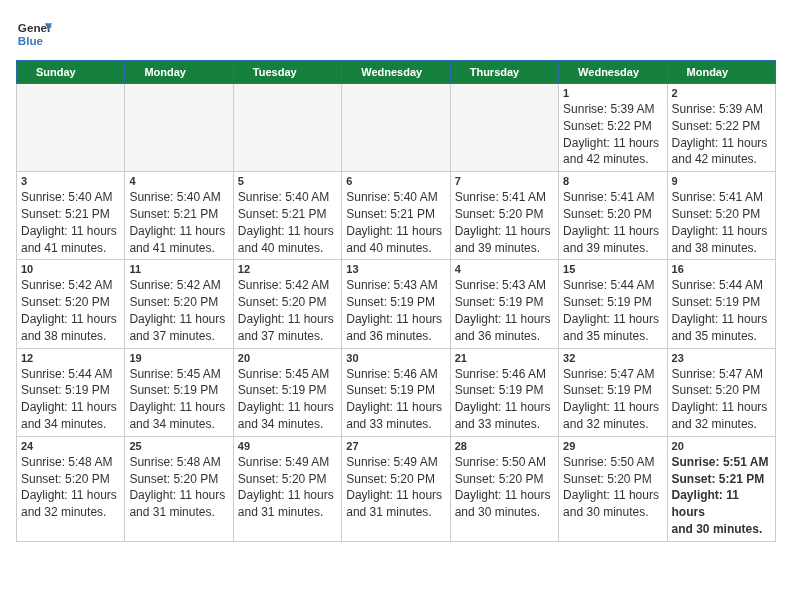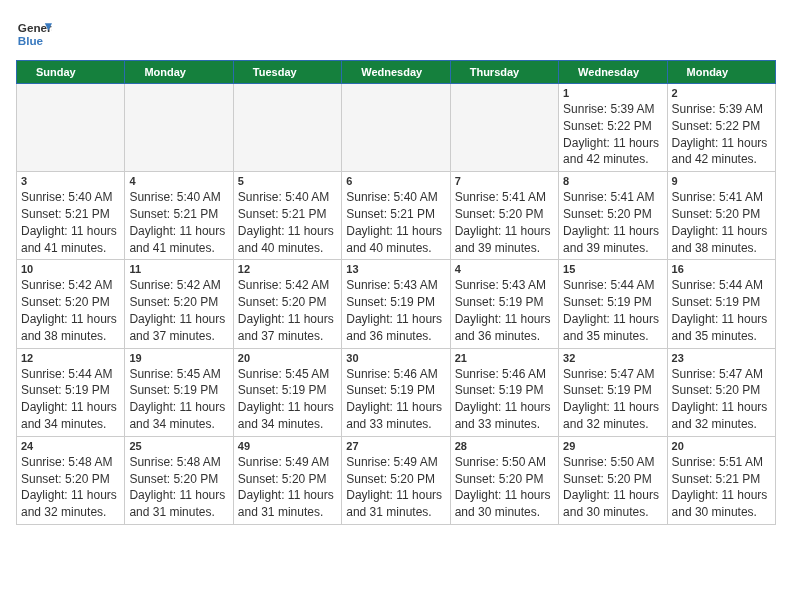--- a/index.html
+++ b/index.html
@@ -317,20 +317,20 @@
         </td>
         <td>
           <div class="day-num">29</div>
           <div class="day-info" style="white-space: pre-line;">Sunrise: 5:50 AM
 Sunset: 5:20 PM
 Daylight: 11 hours
 and 30 minutes.</div>
         </td>
         <td>
           <div class="day-num">20</div>
-          <div class="day-info" style="white-space: pre-line;">Sunrise: 5:51 AM
+          <div class="day-info" style="white-space: pre-line; font-weight: bold;">Sunrise: 5:51 AM
 Sunset: 5:21 PM
 Daylight: 11 hours
 and 30 minutes.</div>
         </td>
       </tr>
     </tbody>
 </table>
 
 </body></html>

